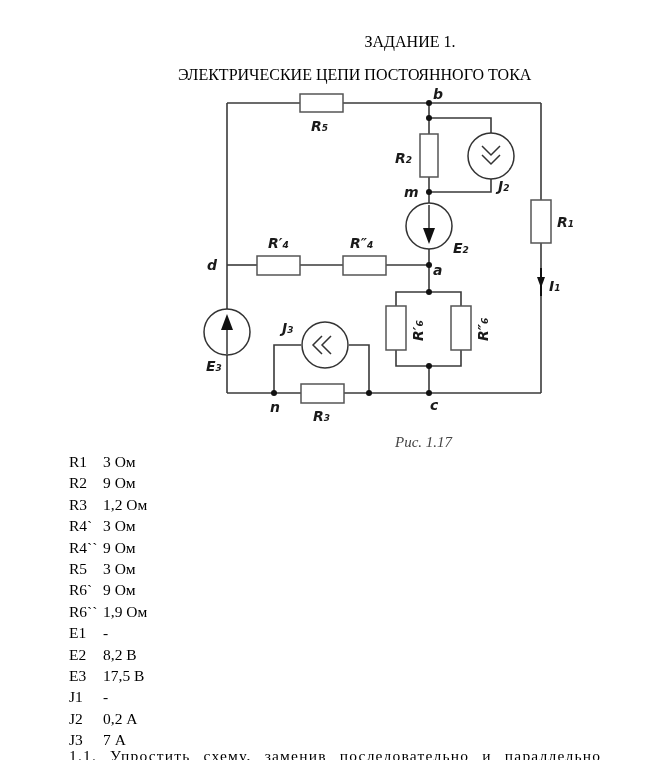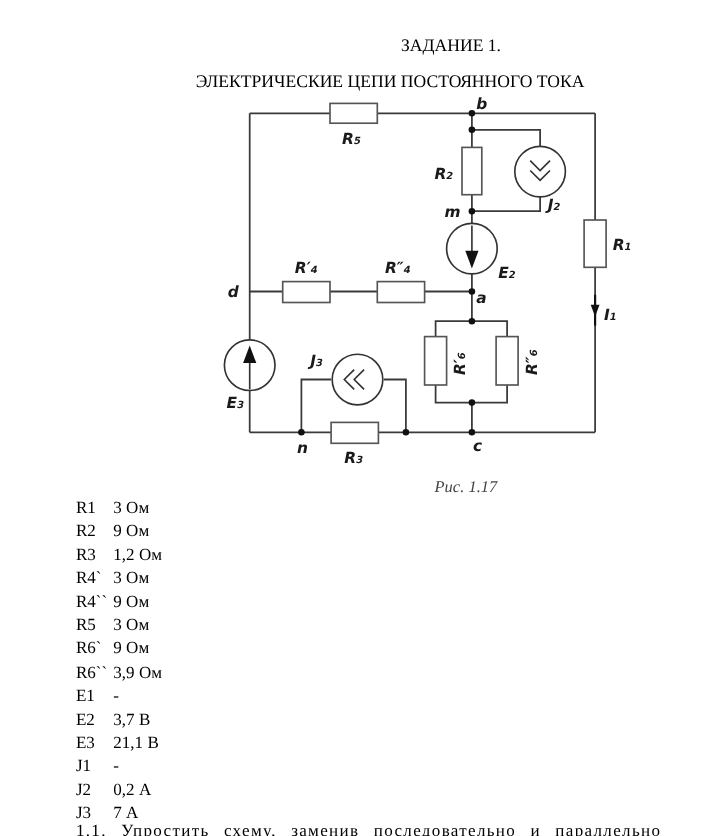--- a/index.html
+++ b/index.html
@@ -154,33 +154,33 @@
     <div class="row">
       <span class="k">R5</span>
       <span class="v">3 Ом</span>
     </div>
     <div class="row">
       <span class="k">R6`</span>
       <span class="v">9 Ом</span>
     </div>
     <div class="row">
       <span class="k">R6``</span>
-      <span class="v">3,9 Ом</span>
+      <span class="v">1,9 Ом</span>
     </div>
     <div class="row">
       <span class="k">E1</span>
       <span class="v">-</span>
     </div>
     <div class="row">
       <span class="k">E2</span>
-      <span class="v">3,7 В</span>
+      <span class="v">8,2 В</span>
     </div>
     <div class="row">
       <span class="k">E3</span>
-      <span class="v">21,1 В</span>
+      <span class="v">17,5 В</span>
     </div>
     <div class="row">
       <span class="k">J1</span>
       <span class="v">-</span>
     </div>
     <div class="row">
       <span class="k">J2</span>
       <span class="v">0,2 А</span>
     </div>
     <div class="row">

